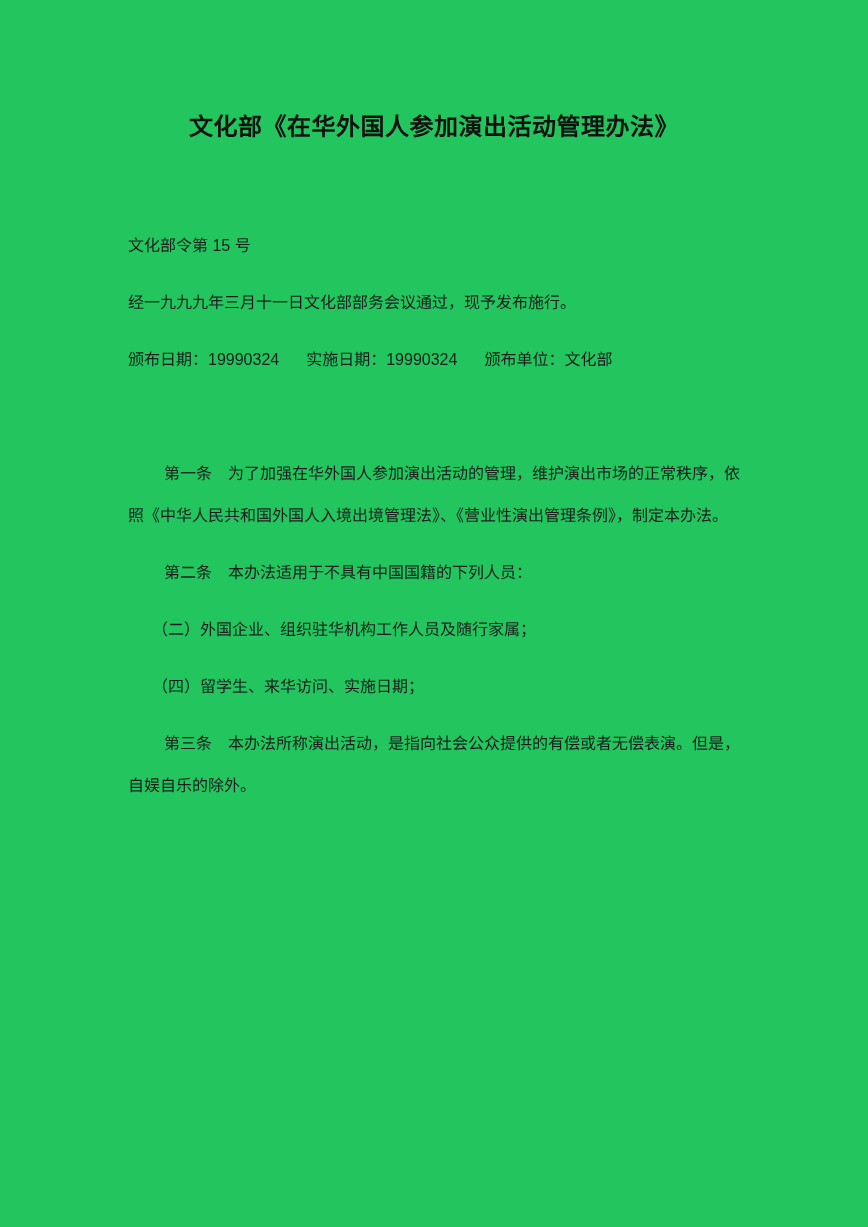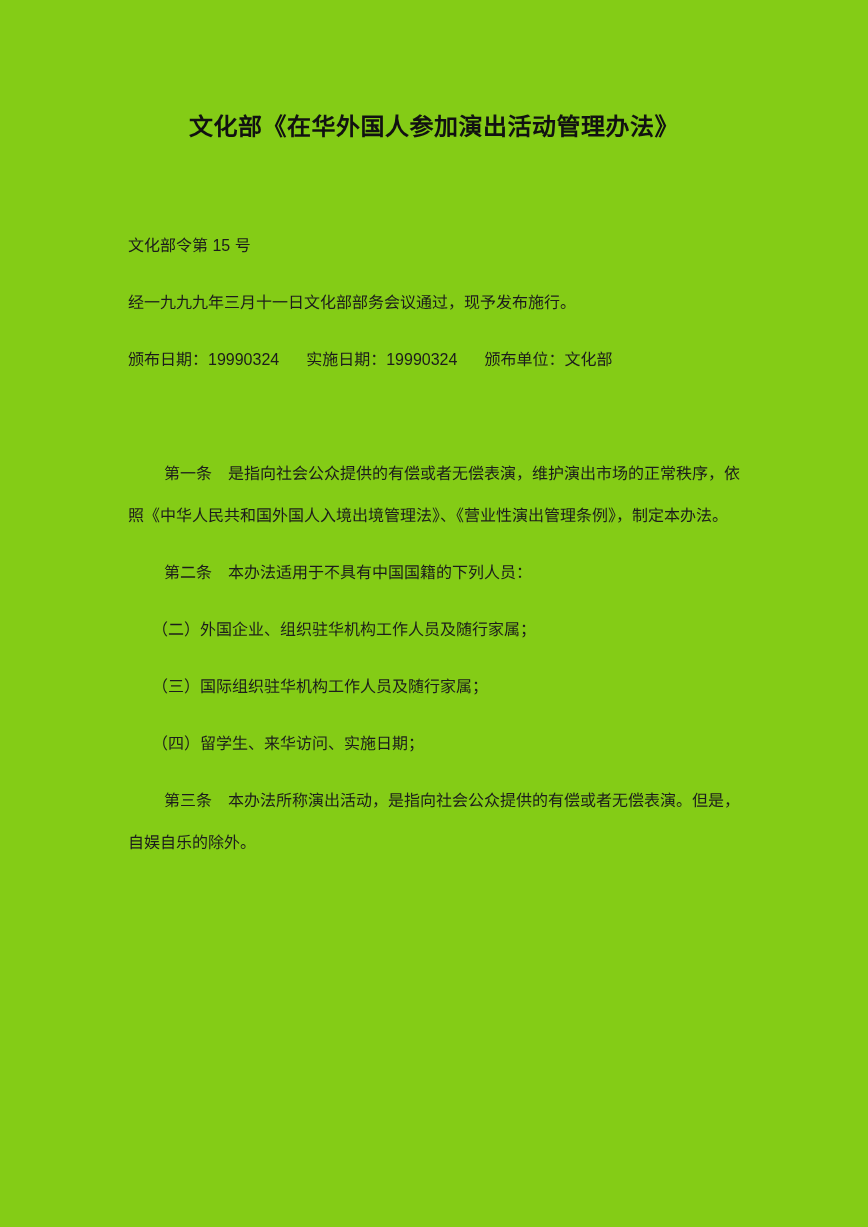--- a/index.html
+++ b/index.html
@@ -5,21 +5,21 @@
   html, body {
     margin: 0;
     padding: 0;
     background: #ffffff;
   }
   .page {
     position: relative;
     width: 868px;
     height: 1227px;
     margin: 0 auto;
-    background: #84cc16;
+    background: #22c55e;
     box-sizing: border-box;
     padding: 113px 128px 0 128px;
     overflow: hidden;
     font-family: "Liberation Sans", sans-serif;
     color: #1c1c1c;
   }
   h1.doc-title {
     font-size: 24px;
     line-height: 28px;
     font-weight: 700;
@@ -70,21 +70,20 @@
 
   <p class="meta">经一九九九年三月十一日文化部部务会议通过，现予发布施行。</p>
 
   <p class="meta">
     <span class="pub-group"><span>颁布日期：</span><span>19990324</span></span><span class="pub-group"><span>实施日期：</span><span>19990324</span></span><span class="pub-group"><span>颁布单位：</span><span>文化部</span></span>
   </p>
 
   <div class="blank-line"></div>
 
   <div>
-      <p class="article">第一条　是指向社会公众提供的有偿或者无偿表演，维护演出市场的正常秩序，依照《中华人民共和国外国人入境出境管理法》、《营业性演出管理条例》，制定本办法。</p>
+      <p class="article">第一条　为了加强在华外国人参加演出活动的管理，维护演出市场的正常秩序，依照《中华人民共和国外国人入境出境管理法》、《营业性演出管理条例》，制定本办法。</p>
       <p class="article">第二条　本办法适用于不具有中国国籍的下列人员：</p>
       <p class="item">（二）外国企业、组织驻华机构工作人员及随行家属；</p>
-      <p class="item">（三）国际组织驻华机构工作人员及随行家属；</p>
       <p class="item">（四）留学生、来华访问、实施日期；</p>
       <p class="article">第三条　本办法所称演出活动，是指向社会公众提供的有偿或者无偿表演。但是，自娱自乐的除外。</p>
     </div>
 
 </div>
 
 </body></html>

